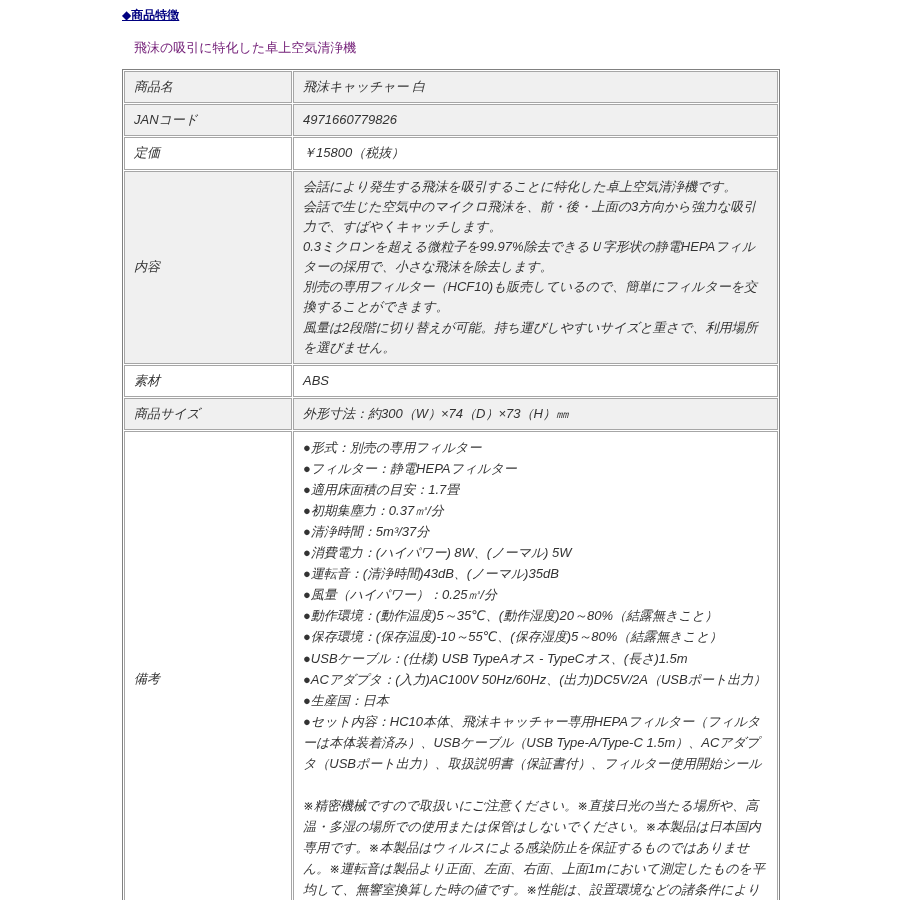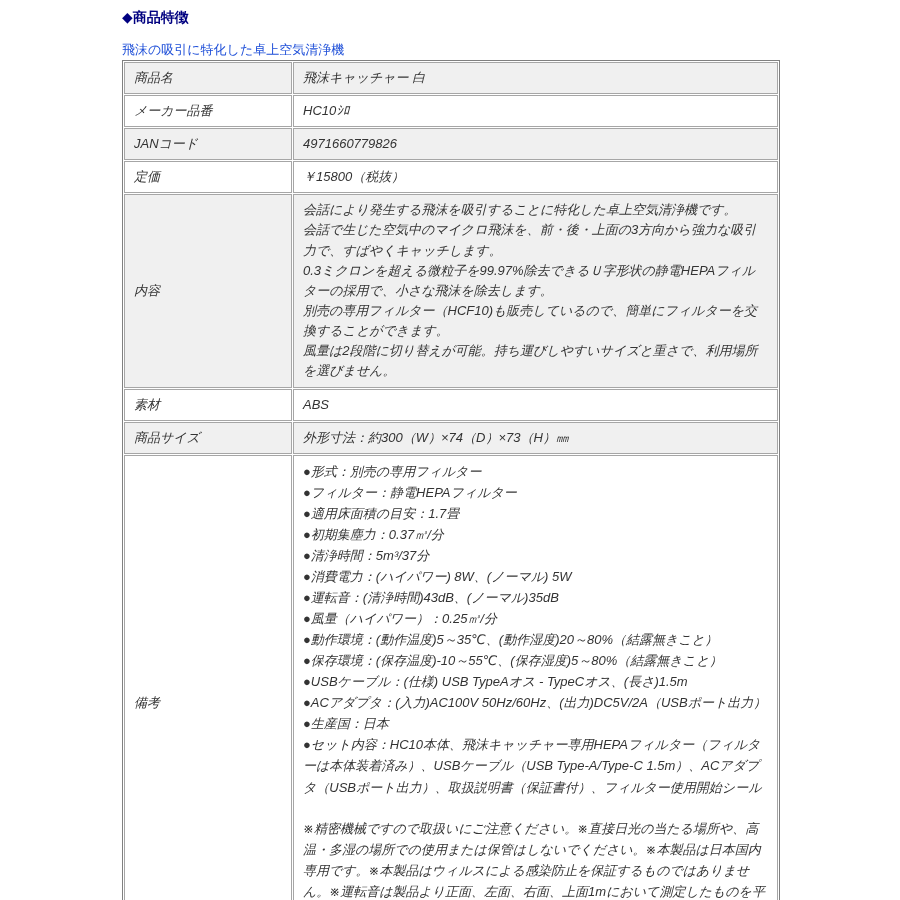--- a/index.html
+++ b/index.html
@@ -16,34 +16,35 @@
     box-sizing: border-box;
     overflow: hidden;
   }
   .content {
     width: 658px;
     margin-left: 122px;
     padding-top: 8px;
   }
   .section-heading {
     color: #000080;
-    font-size: 14px;
+    font-size: 12px;
     font-weight: bold;
     margin: 0 0 14px 0;
     line-height: 1.3;
+    text-decoration: underline;
   }
   .section-heading.second {
     margin-top: 26px;
     margin-bottom: 8px;
   }
   .feature-text {
     font-size: 13px;
-    margin: 0;
+    margin: 12px;
     line-height: 1.5;
-    color: #1d4ed8;
+    color: #701a75;
   }
   table.spec-table {
     width: 658px;
     border-collapse: separate;
     border-spacing: 1px;
     border: 1px solid #808080;
     font-size: 13px;
     color: #333333;
     background: #ffffff;
   }
@@ -83,24 +84,20 @@
 
     <h2 class="section-heading">◆商品特徴</h2>
     <p class="feature-text">飛沫の吸引に特化した卓上空気清浄機</p>
 
 
     <table class="spec-table">
       <tbody>
         <tr class="shaded">
           <td class="label-cell">商品名</td>
           <td class="value-cell">飛沫キャッチャー 白</td>
-        </tr>
-        <tr>
-          <td class="label-cell">メーカー品番</td>
-          <td class="value-cell">HC10ｼﾛ</td>
         </tr>
         <tr class="shaded">
           <td class="label-cell">JANコード</td>
           <td class="value-cell">4971660779826</td>
         </tr>
         <tr>
           <td class="label-cell">定価</td>
           <td class="value-cell">￥15800（税抜）</td>
         </tr>
         <tr class="shaded">

